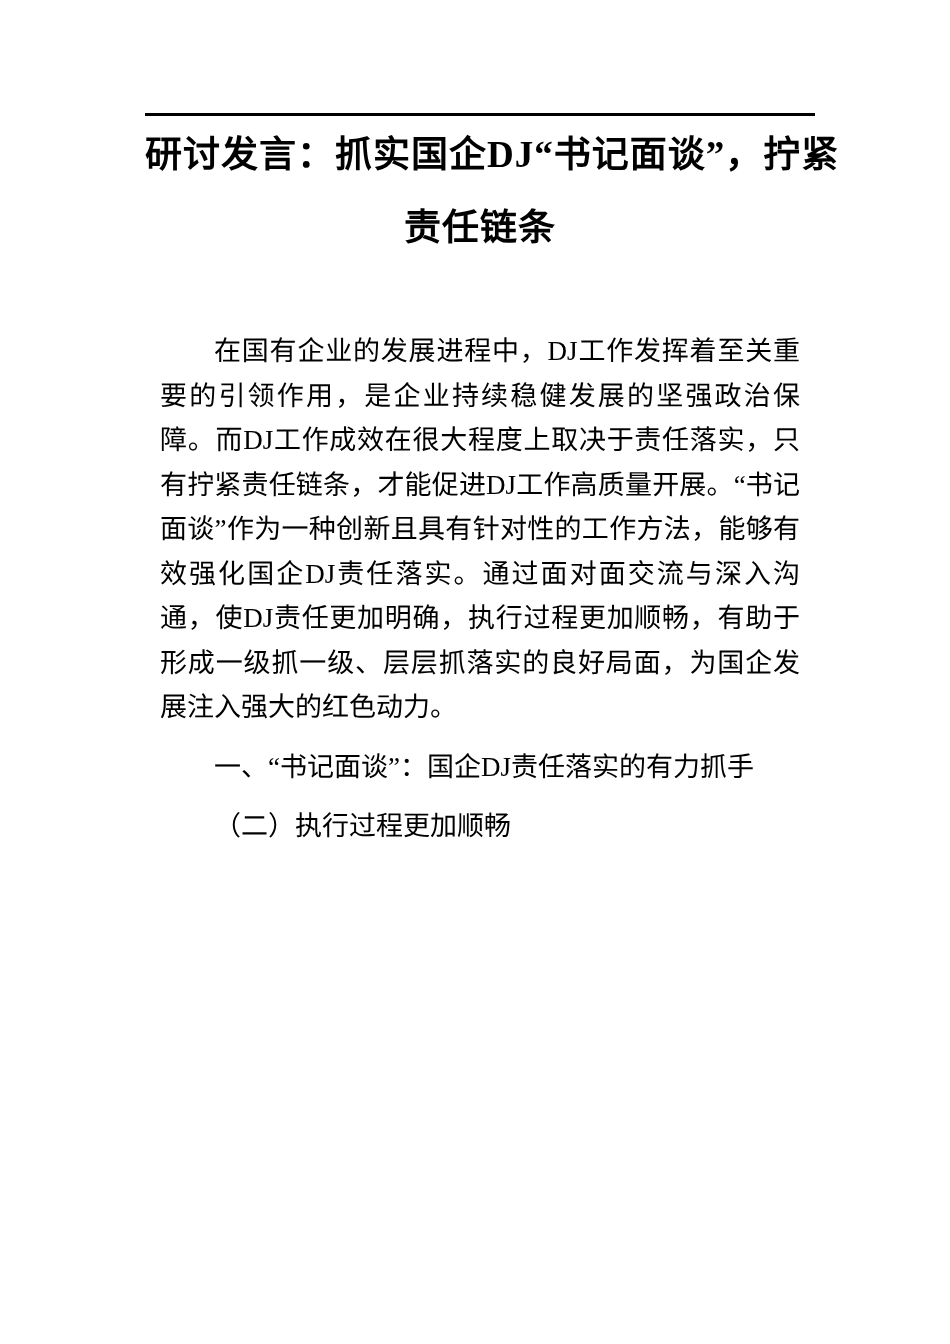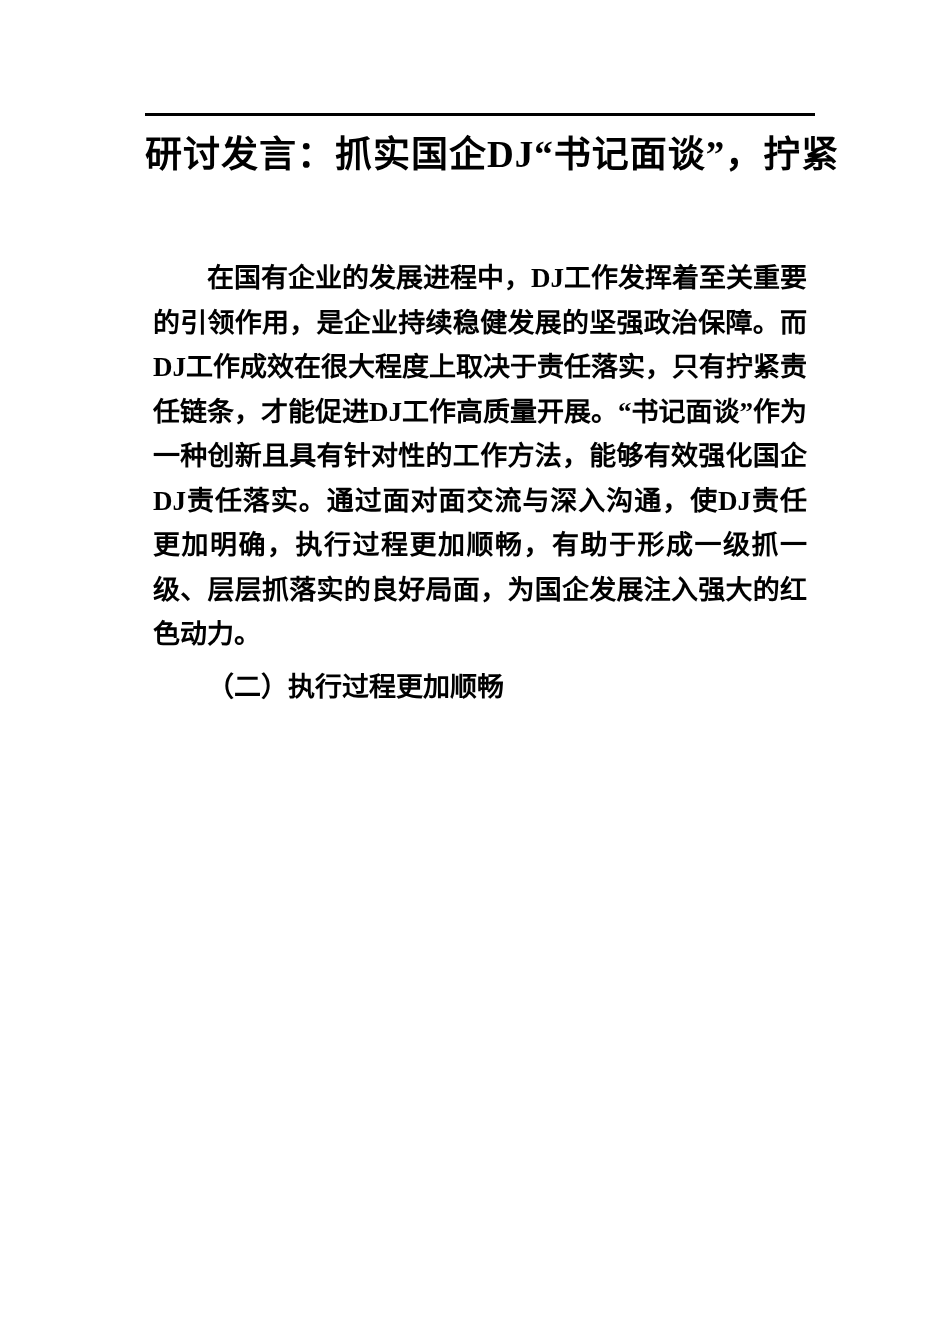--- a/index.html
+++ b/index.html
@@ -41,43 +41,44 @@
     white-space: nowrap;
   }
   .body-text {
     margin-top: 65px;
     font-size: 27px;
     line-height: 44.5px;
     text-align: justify;
     text-justify: inter-ideograph;
   }
   .body-text p {
-    margin: 8px;
+    margin: 15px;
     padding: 0;
     text-indent: 2em;
-    font-weight: bold;
   }
   .heading-l1 {
     font-weight: normal;
   }
   .heading-l2 {
     font-weight: normal;
   }
 </style>
 </head>
 <body>
 
 <div class="page">
   <div class="content">
 
     <div class="title-rule"></div>
 
     <div class="doc-title">
       <div class="title-line">研讨发言：抓实国企DJ“书记面谈”，拧紧</div>
+      <div class="title-line">责任链条</div>
     </div>
 
     <div class="body-text">
       <p class="para">在国有企业的发展进程中，DJ工作发挥着至关重要的引领作用，是企业持续稳健发展的坚强政治保障。而DJ工作成效在很大程度上取决于责任落实，只有拧紧责任链条，才能促进DJ工作高质量开展。“书记面谈”作为一种创新且具有针对性的工作方法，能够有效强化国企DJ责任落实。通过面对面交流与深入沟通，使DJ责任更加明确，执行过程更加顺畅，有助于形成一级抓一级、层层抓落实的良好局面，为国企发展注入强大的红色动力。</p>
+      <p class="heading-l1">一、“书记面谈”：国企DJ责任落实的有力抓手</p>
       <p class="heading-l2">（二）执行过程更加顺畅</p>
     </div>
 
   </div>
 </div>
 
 </body></html>

